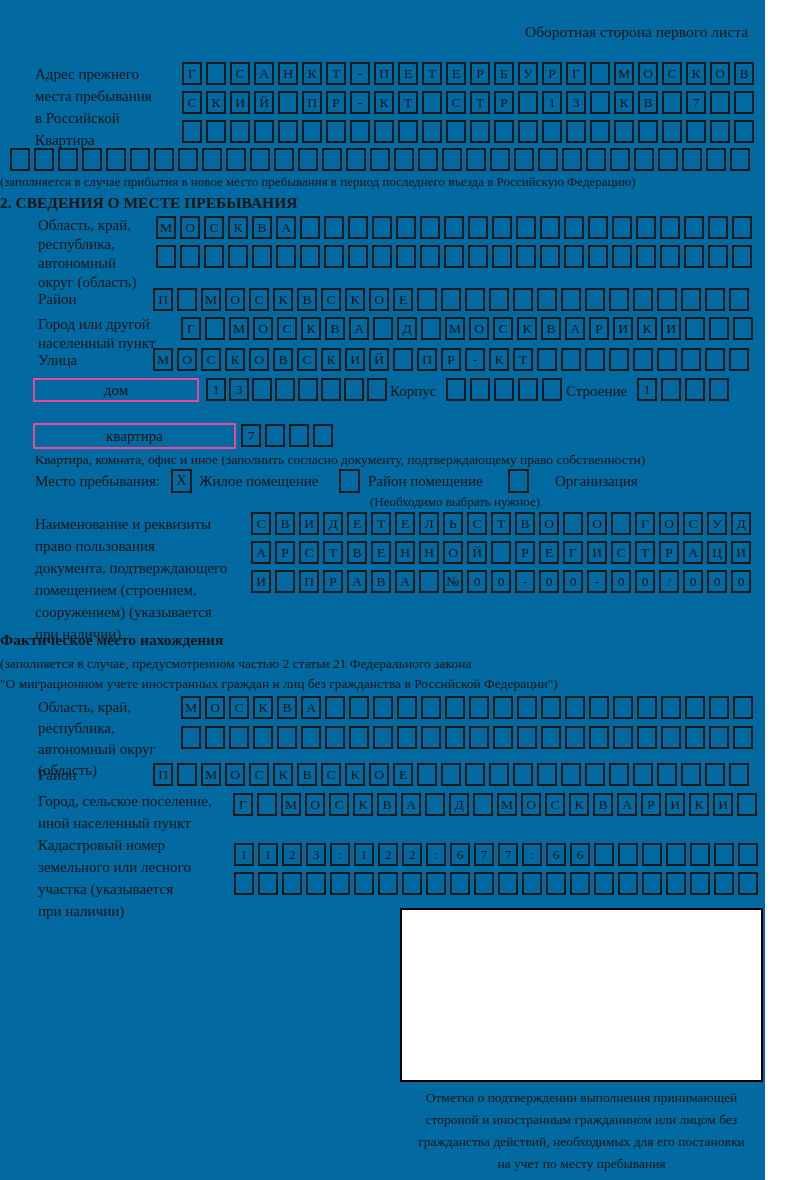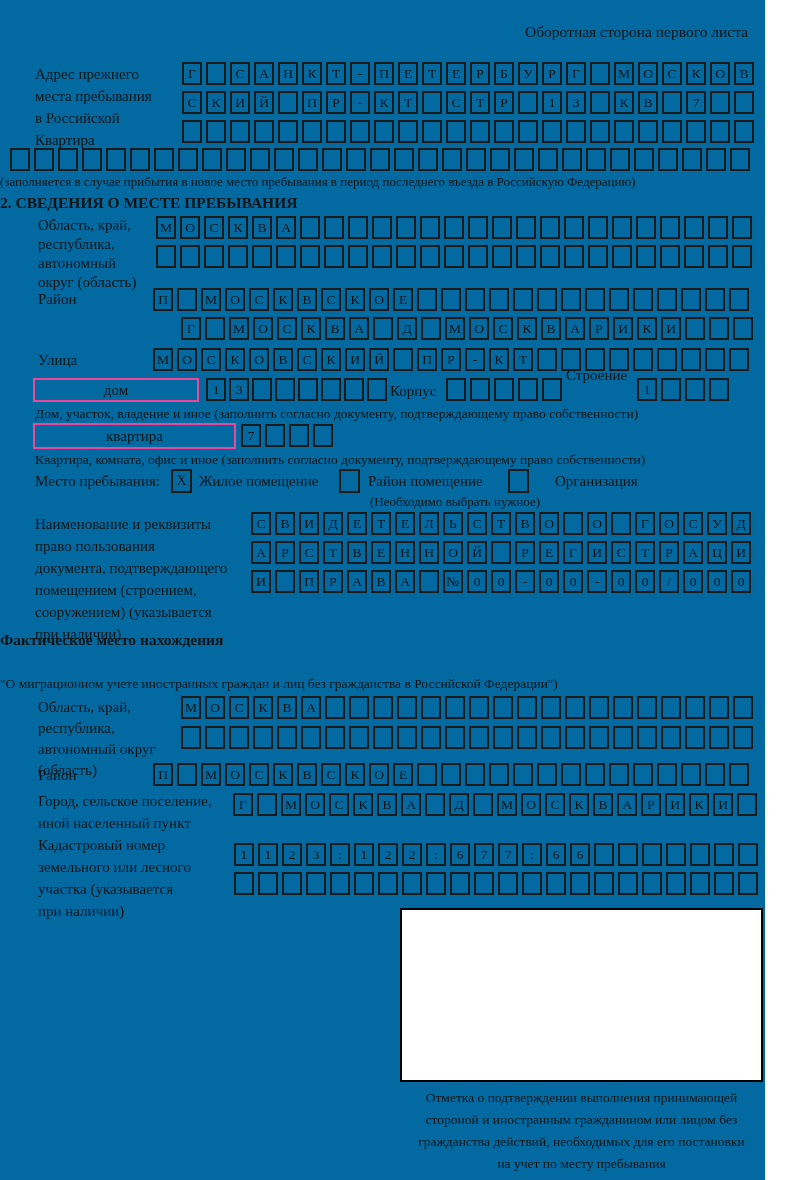--- a/index.html
+++ b/index.html
@@ -235,20 +235,24 @@
       <span class="cell"></span>
       <span class="cell"></span>
       <span class="cell"></span>
       <span class="cell"></span>
       <span class="cell"></span>
       <span class="cell"></span>
       <span class="cell"></span>
       <span class="cell"></span>
     </div>
 
+  <div class="lbl lh19" style="left:38px;top:315px">
+    <div>Город или другой</div>
+    <div>населенный пункт</div>
+  </div>
   <div class="cellrow" style="left:181px;top:317px">
       <span class="cell">Г</span>
       <span class="cell"></span>
       <span class="cell">М</span>
       <span class="cell">О</span>
       <span class="cell">С</span>
       <span class="cell">К</span>
       <span class="cell">В</span>
       <span class="cell">А</span>
       <span class="cell"></span>
@@ -310,28 +314,27 @@
       <span class="cell"></span>
     </div>
   <div class="lbl" style="left:390px;top:380px">Корпус</div>
   <div class="cellrow" style="left:446px;top:378px">
       <span class="cell"></span>
       <span class="cell"></span>
       <span class="cell"></span>
       <span class="cell"></span>
       <span class="cell"></span>
     </div>
-  <div class="lbl" style="left:566px;top:364px">Строение</div>
+  <div class="lbl" style="left:566px;top:380px">Строение</div>
   <div class="cellrow" style="left:637px;top:378px">
       <span class="cell">1</span>
       <span class="cell"></span>
       <span class="cell"></span>
       <span class="cell"></span>
     </div>
-  <div class="note" style="left:35px;top:406px;font-size:13.5px">Дом, участок, владение и иное (заполнить согласно документу, подтверждающему право собственности)</div>
 
   <div class="widebox" style="left:33px;top:423px;width:203px;height:26px">квартира</div>
   <div class="cellrow" style="left:241px;top:424px">
       <span class="cell">7</span>
       <span class="cell"></span>
       <span class="cell"></span>
       <span class="cell"></span>
     </div>
   <div class="note" style="left:35px;top:452px;font-size:13.5px">Квартира, комната, офис и иное (заполнить согласно документу, подтверждающему право собственности)</div>
 
@@ -416,20 +419,21 @@
       <span class="cell">-</span>
       <span class="cell">0</span>
       <span class="cell">0</span>
       <span class="cell">/</span>
       <span class="cell">0</span>
       <span class="cell">0</span>
       <span class="cell">0</span>
     </div>
 
   <div class="h2 center" style="top:631px">Фактическое место нахождения</div>
+  <div class="note center" style="top:656px;font-size:13.5px">(заполняется в случае, предусмотренном частью 2 статьи 21 Федерального закона</div>
   <div class="note center" style="top:676px;font-size:13.5px">"О миграционном учете иностранных граждан и лиц без гражданства в Российской Федерации")</div>
 
   <div class="lbl lh21" style="left:38px;top:697px">
     <div>Область, край,</div>
     <div>республика,</div>
     <div>автономный округ</div>
     <div>(область)</div>
   </div>
   <div class="cellrow" style="left:181px;top:696px">
       <span class="cell">М</span>

